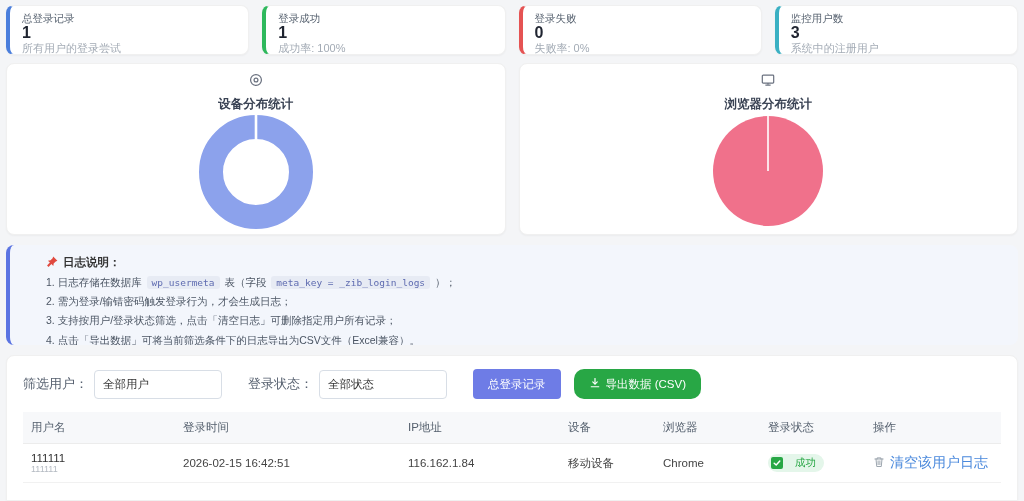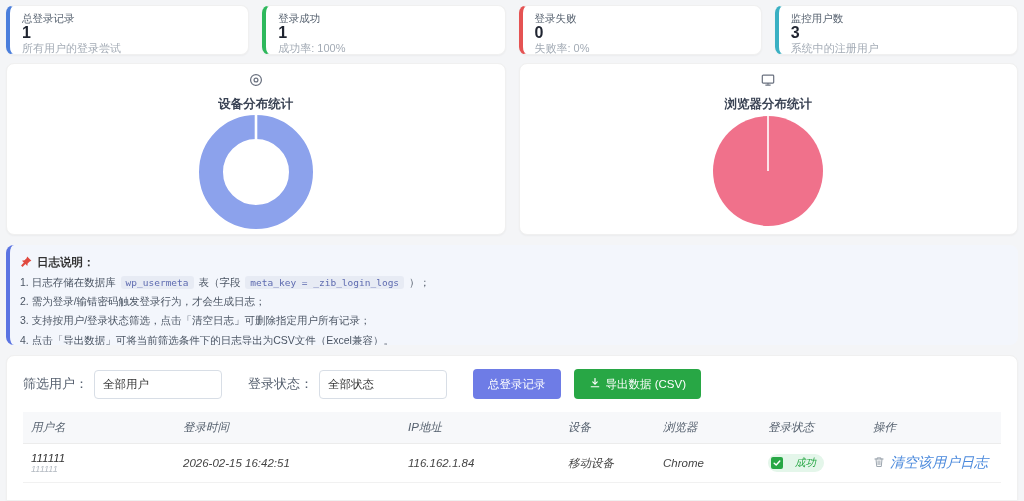--- a/index.html
+++ b/index.html
@@ -34,21 +34,21 @@
   .chart-header { display:flex; align-items:center; gap:6px; font-size:12.5px; font-weight:bold; color:#3a4354;flex-direction:column; }
   .chart-header svg { flex:0 0 auto; }
   .chart-body { height:118px; display:flex; justify-content:center; align-items:center; }
   .legend { display:flex; justify-content:center; align-items:center; gap:6px; height:18px; }
   .legend-swatch { width:22px; height:11px; border-radius:2px; background:#ccc; }
   .legend-label { font-size:9.5px; color:#6b7280; }
 
   
   .notes {
     height:100px; background:#f3f6fc; border-radius:8px;
-    border-left:4px solid #5b74e2; padding:10px 10px; margin-bottom:10px;
+    border-left:4px solid #5b74e2; padding:10px 36px; margin-bottom:10px;
     overflow:hidden;
   }
   .notes-header { display:flex; align-items:center; gap:5px; font-size:11.5px; font-weight:bold; color:#333; margin-bottom:5px; }
   .note-line { font-size:10.5px; color:#4b5563; margin:4px 0; line-height:1.45; }
   .note-line code {
     font-family:"DejaVu Sans Mono","Liberation Mono",monospace;
     font-size:9.5px; background:#e7ebf4; color:#5e6bb0;
     padding:1px 5px; border-radius:3px; margin:0 2px;
   }
 
@@ -65,23 +65,23 @@
     width:128px; height:29px; border:1px solid #d8dee6; border-radius:4px;
     background:#fff; font-size:11.5px; color:#333; padding:0 8px;
     font-family:inherit; margin-right:26px;
   }
   .btn {
     display:inline-flex; align-items:center; gap:5px;
     height:30px; border:none; border-radius:4px; color:#fff;
     font-size:11.5px; font-family:inherit; padding:0 15px; cursor:pointer;
   }
   .btn-filter { background:#6e7ce6; margin-right:13px; }
-  .btn-export { background:#28a745; }
-
-  table.log-table { width:100%; border-collapse:collapse; margin-top:13px;font-style:italic; }
+  .btn-export { background:#28a745;border-radius:10px; }
+
+  table.log-table { width:100%; border-collapse:collapse; margin-top:13px; }
   .log-table th {
     background:#f7f8fa; font-weight:normal; text-align:left;
     font-size:11.5px; color:#55606e; padding:8px 10px;
     border-bottom:1px solid #ececec;
   }
   .log-table th:first-child { padding-left:8px; }
   .log-table td { font-size:11.5px; color:#444; padding:8px 10px; border-bottom:1px solid #f1f1f1; vertical-align:middle; }
   .log-table td:first-child { padding-left:8px; }
   .user-main { font-size:11.5px; color:#333; }
   .user-sub { font-size:9px; color:#b4bac2; }

